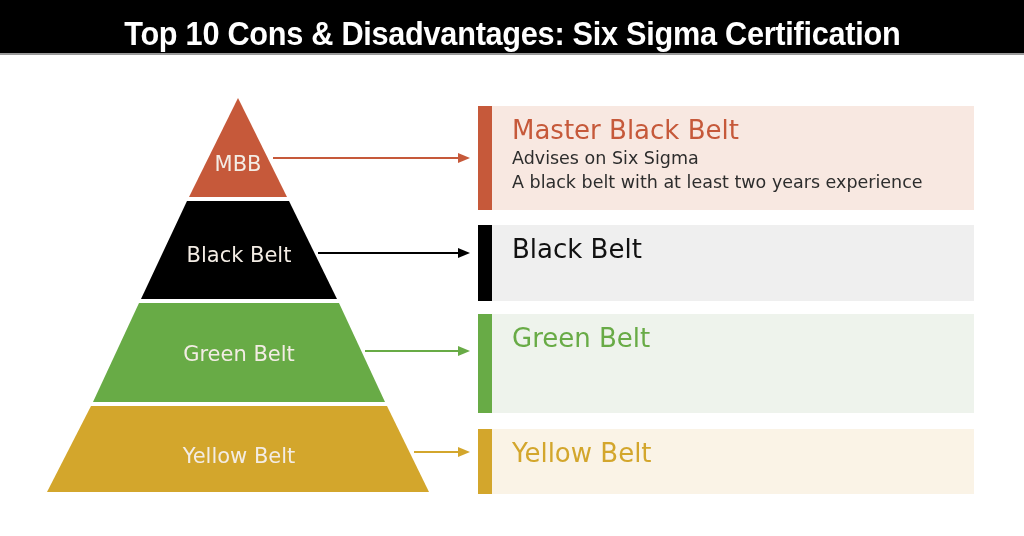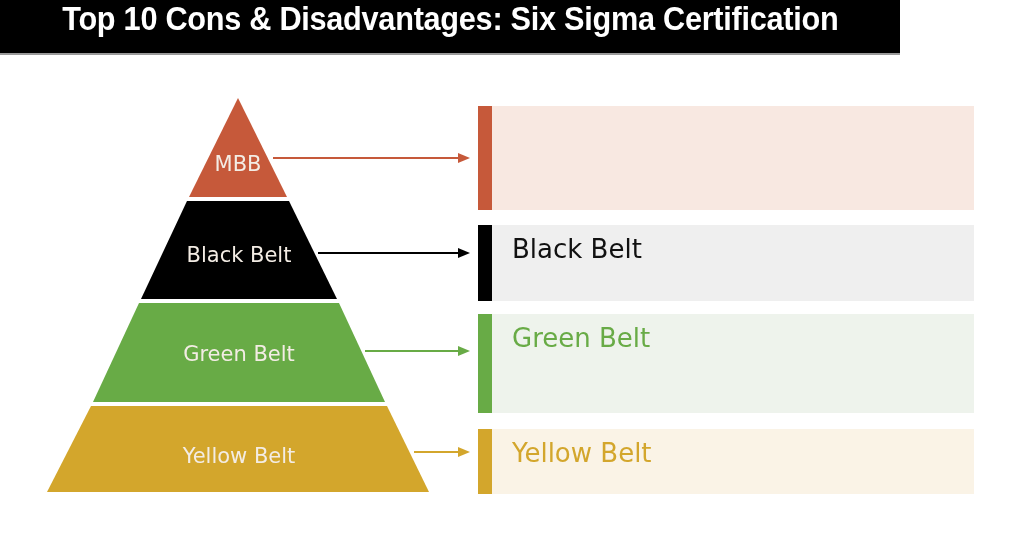--- a/index.html
+++ b/index.html
@@ -1,19 +1,19 @@
 <!DOCTYPE html>
 <html><head>
 <meta charset="utf-8">
 <style>
   html, body { margin: 0; padding: 0; }
   body { width: 1024px; height: 536px; background: #ffffff; position: relative; overflow: hidden;
          font-family: "Liberation Sans", sans-serif; }
-  .banner { position: absolute; left: 0; top: 0; width: 900px; height: 53px; background: #000000;
-            border-bottom: 2px solid #9a9a9a; display: flex; align-items: flex-start; justify-content: center; }
+  .banner { position: absolute; left: 0; top: 0; width: 1024px; height: 53px; background: #000000;
+            border-bottom: 2px solid #9a9a9a; display: flex; align-items: flex-end; justify-content: center; }
   .banner-title { color: #ffffff; font-family: "Liberation Sans", sans-serif; font-weight: bold;
                   font-size: 33px; letter-spacing: -0.3px; transform: scaleX(0.93); white-space: nowrap; }
   svg.pyramid { position: absolute; left: 0; top: 0; width: 1024px; height: 536px; }
   .tier-label { font-family: "DejaVu Sans", sans-serif; font-size: 21px; fill: #f3ece4; }
   .card { position: absolute; left: 478px; width: 496px; }
   .card .bar { position: absolute; left: 0; top: 0; bottom: 0; width: 14px; }
   .card .content { position: absolute; left: 34px; top: 8px; }
   .card-title { font-family: "DejaVu Sans", sans-serif; font-size: 26px; font-weight: 500; line-height: 32px; white-space: nowrap; }
   .card-line { font-family: "DejaVu Sans", sans-serif; font-size: 17.5px; color: #2d2d2d; line-height: 24px; white-space: nowrap; }
 </style>
@@ -48,20 +48,25 @@
     <polygon points="470,351 458,346 458,356" fill="#68ab46"></polygon>
   </g>
   <g>
     <line x1="414" y1="452" x2="462" y2="452" stroke="#d3a62c" stroke-width="1.8"></line>
     <polygon points="470,452 458,447 458,457" fill="#d3a62c"></polygon>
   </g>
 </svg>
 
 <div class="card" style="top: 106px; height: 104px; background: rgb(248, 232, 225);">
   <div class="bar" style="background: rgb(198, 89, 58);"></div>
+  <div class="content">
+    <div class="card-title" style="color: rgb(198, 89, 58);">Master Black Belt</div>
+    <div class="card-line">Advises on Six Sigma</div>
+    <div class="card-line">A black belt with at least two years experience</div>
+  </div>
 </div>
 
 <div class="card" style="top: 225px; height: 76px; background: rgb(239, 239, 239);">
   <div class="bar" style="background: rgb(0, 0, 0);"></div>
   <div class="content">
     <div class="card-title" style="color: rgb(17, 17, 17);">Black Belt</div>
   </div>
 </div>
 
 <div class="card" style="top: 314px; height: 99px; background: rgb(238, 243, 236);">

